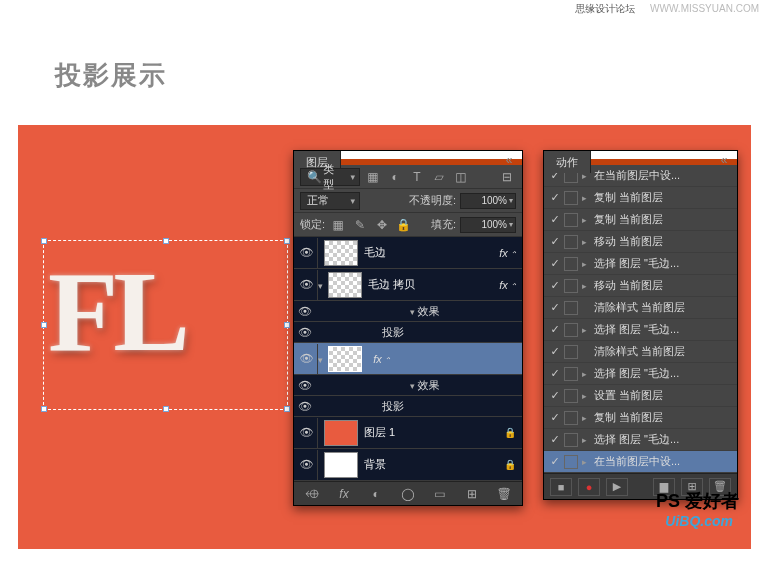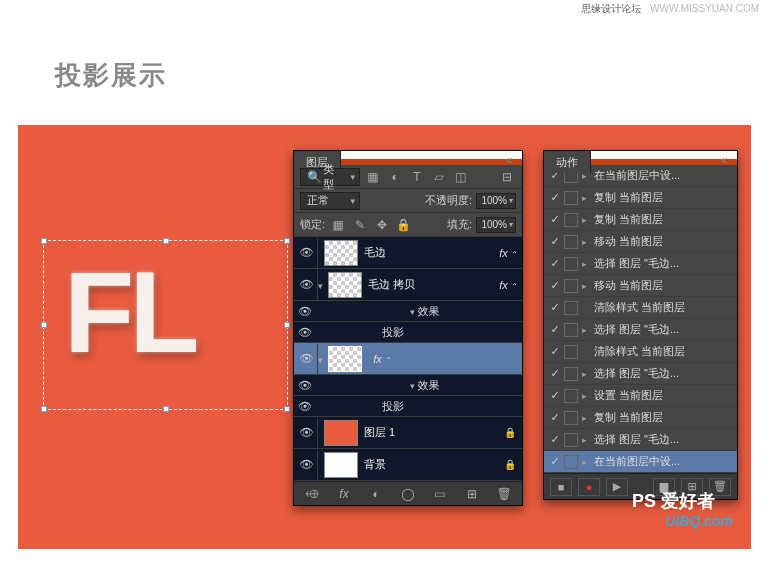--- a/index.html
+++ b/index.html
@@ -1,38 +1,38 @@
 <!DOCTYPE html>
 <html><head>
 <meta charset="utf-8">
 <style>
 *{margin:0;padding:0;box-sizing:border-box;font-family:"Microsoft YaHei",Arial,sans-serif}
 body{width:769px;height:567px;background:#fff;position:relative;overflow:hidden}
 .topbar{height:18px;text-align:right;padding:2px 10px 0;font-size:10px;color:#555}
-.topbar .light{color:#bbb;margin-left:6px}
+.topbar .light{color:#bbb;margin-left:12px}
 .title-area{background:#fff;padding:40px 0 30px 55px}
 .title{font-size:26px;font-weight:bold;color:#888;letter-spacing:2px}
 .canvas{position:absolute;left:18px;right:18px;top:125px;bottom:18px;background:#E85B3F}
 .sel-box{position:absolute;border:1px dashed #fff;background:transparent}
 .sel-box .handle{position:absolute;width:6px;height:6px;background:#fff;border:1px solid #7aa3d8}
 .sel-box .h-tl{top:-3px;left:-3px}.sel-box .h-tr{top:-3px;right:-3px}
 .sel-box .h-bl{bottom:-3px;left:-3px}.sel-box .h-br{bottom:-3px;right:-3px}
 .sel-box .h-tm{top:-3px;left:50%;margin-left:-3px}.sel-box .h-bm{bottom:-3px;left:50%;margin-left:-3px}
 .sel-box .h-ml{left:-3px;top:50%;margin-top:-3px}.sel-box .h-mr{right:-3px;top:50%;margin-top:-3px}
-.fur-text{position:absolute;font-weight:900;color:#f5f0eb;font-size:115px;left:20px;top:5px;text-shadow:0 0 5px rgba(255,255,255,.5),2px 4px 8px rgba(0,0,0,.35);letter-spacing:-5px;font-family:Liberation Sans, sans-serif}
+.fur-text{position:absolute;font-weight:900;color:#f5f0eb;font-size:115px;left:4px;top:5px;text-shadow:0 0 5px rgba(255,255,255,.5),2px 4px 8px rgba(0,0,0,.35);letter-spacing:-5px;font-family:Liberation Serif, serif}
 .panel{position:absolute;background:#454545;border:1px solid #000;box-shadow:0 4px 10px rgba(0,0,0,.5);color:#ccc;font-size:11px}
 .panel-tabbar{height:14px;background:#ffffff;border-bottom:6px solid #c2410c;position:relative}
 .collapse{position:absolute;right:4px;top:0;width:18px;height:18px;color:#888;font-size:12px;line-height:18px;text-align:center;cursor:pointer}
 .tab{display:inline-block;height:22px;line-height:22px;padding:0 12px;background:#454545;color:#ddd;border-right:1px solid #222;position:relative;top:0}
 .row{display:flex;align-items:center;height:24px;padding:0 6px;gap:4px}
 .row.border-b{border-bottom:1px solid #333}
 .select{background:#333;border:1px solid #222;height:18px;color:#ddd;padding:0 16px 0 6px;font-size:11px;position:relative;display:inline-flex;align-items:center}
 .select::after{content:"▾";position:absolute;right:4px;font-size:9px;color:#aaa}
 .icon-btn{width:18px;height:18px;display:inline-flex;align-items:center;justify-content:center;color:#aaa;font-size:12px}
-.pct{background:#333;border:1px solid #222;height:16px;width:40px;color:#ddd;font-size:10px;text-align:right;padding-right:2px;display:inline-flex;align-items:center;justify-content:flex-end}
+.pct{background:#333;border:1px solid #222;height:16px;width:56px;color:#ddd;font-size:10px;text-align:right;padding-right:2px;display:inline-flex;align-items:center;justify-content:flex-end}
 .pct::after{content:"▾";font-size:8px;margin-left:2px;color:#aaa}
 .label{color:#ccc;font-size:11px}
 .layers{background:#0f172a}
 .layer-row{display:flex;align-items:center;height:32px;border-bottom:1px solid #3a3a3a;padding-left:2px}
 .layer-row.sel{background:#5b7aa8}
 .vis{width:22px;height:30px;display:flex;align-items:center;justify-content:center;color:#ccc;border-right:1px solid #3a3a3a;cursor:pointer}
 .thumb{width:34px;height:26px;border:1px solid #888;margin:0 6px;background:#fff}
 .thumb.trans{background:repeating-conic-gradient(#ccc 0 25%,#fff 0 50%) 0 0/8px 8px}
 .thumb.orange{background:#E85B3F}
 .lname{flex:1;color:#eee;font-size:11px}
@@ -46,21 +46,21 @@
 .act-row{display:flex;align-items:center;height:22px;border-bottom:1px solid #3d3d3d;padding:0 2px}
 .act-row.sel{background:#5b7aa8}
 .act-chk{width:18px;text-align:center;color:#ccc;font-size:11px}
 .act-box{width:14px;height:14px;border:1px solid #666;margin-right:4px}
 .act-arrow{width:12px;color:#999;font-size:9px}
 .act-label{flex:1;font-size:11px;color:#ddd;white-space:nowrap;overflow:hidden;text-overflow:ellipsis}
 .act-footer{height:26px;background:#3a3a3a;border-top:1px solid #222;display:flex;align-items:center;gap:6px;padding:0 6px}
 .act-footer .btn{width:22px;height:18px;border:1px solid #555;display:flex;align-items:center;justify-content:center;font-size:11px;color:#aaa;cursor:pointer}
 .act-footer .btn.rec{color:#d33}
 .watermark{position:absolute;right:18px;bottom:20px;color:#3fa5d8;font-size:14px;font-weight:bold;font-style:italic}
-.watermark2{position:absolute;right:36px;bottom:36px;font-size:18px;color:#ffffff;font-weight:bold}
+.watermark2{position:absolute;right:12px;bottom:36px;font-size:18px;color:#000000;font-weight:bold}
 .eye-ico::before{content:"👁";font-size:11px;filter:grayscale(1)}
 .chev::before{content:"▸";font-size:9px;color:#aaa}
 .chev.open::before{content:"▾"}
 </style>
 </head>
 <body>
 
 <div class="topbar">
   <span>思缘设计论坛</span>
   <span class="light">WWW.MISSYUAN.COM</span>

